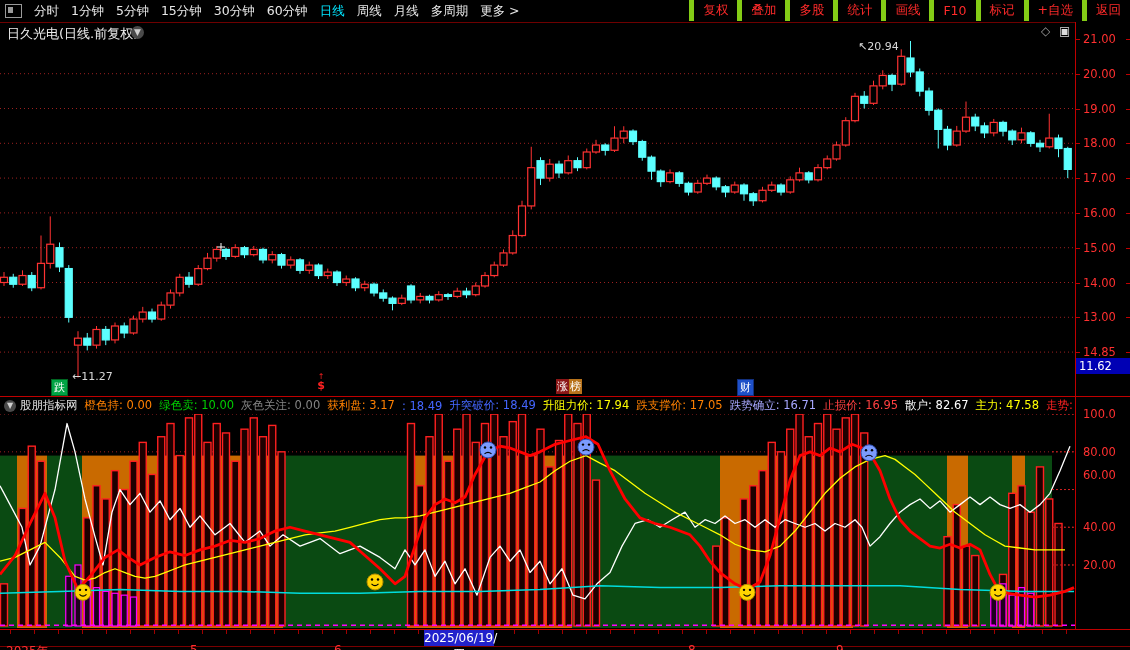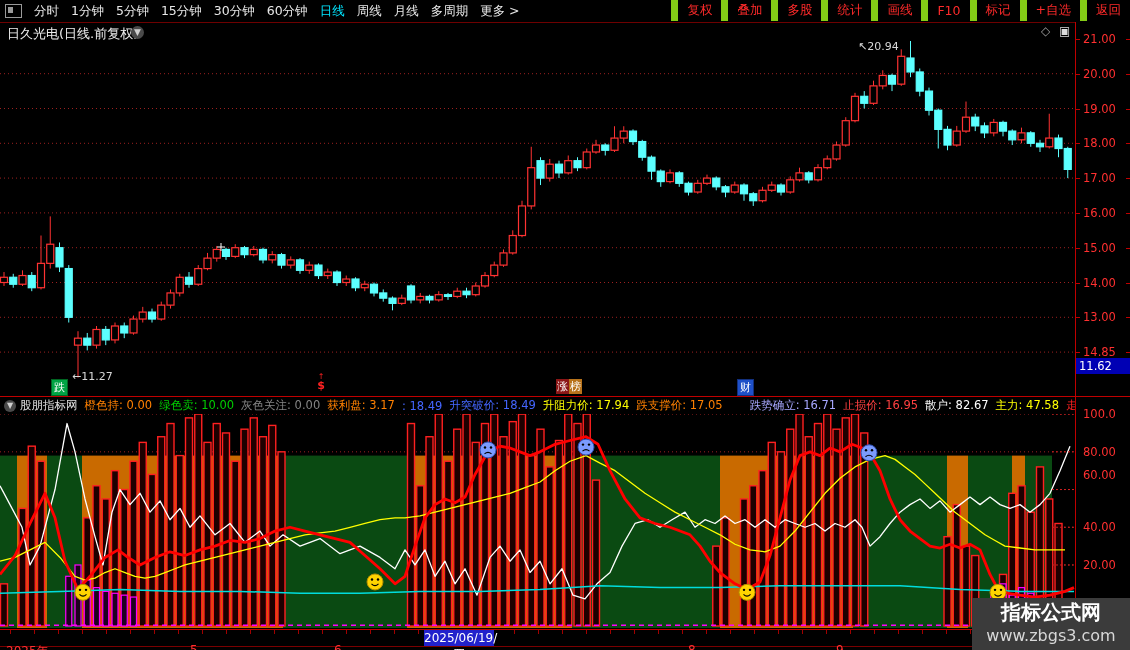--- a/index.html
+++ b/index.html
@@ -7,21 +7,21 @@
        font-family:"DejaVu Sans","Liberation Sans",sans-serif;}
   
   .menubar{position:absolute;left:0;top:0;width:1130px;height:22px;background:#000;
            border-bottom:1px solid #6e0000;display:flex;align-items:center;}
   .winicon{width:15px;height:12px;border:1px solid #9a9a9a;margin:0 6px 0 5px;position:relative;}
   .winicon::after{content:"";position:absolute;left:2px;top:2px;width:5px;height:6px;background:#9a9a9a;}
   .mleft{display:flex;align-items:center;}
   .mleft span{color:#e8e8e8;font-size:12.5px;padding:0 6px;cursor:default;white-space:nowrap;}
   .mleft span.active{color:#00e5ff;}
   .mright{position:absolute;right:0;top:0;height:21px;display:flex;align-items:center;}
-  .mright span{color:#ff2a2a;font-size:12.5px;padding:0 9px;border-left:7px solid #84cc16;
+  .mright span{color:#ff2a2a;font-size:12.5px;padding:0 9px;border-left:5px solid #84cc16;
                height:21px;display:flex;align-items:center;white-space:nowrap;}
   
   .titlebar{position:absolute;left:0;top:22px;width:1075px;height:20px;z-index:6;}
   .title-text{position:absolute;left:7px;top:3px;color:#efefef;font-size:13px;}
   .chev-circle{position:absolute;left:131px;top:4px;width:13px;height:13px;border-radius:50%;
                background:#4a4a4a;color:#cfcfcf;font-size:9px;line-height:12px;text-align:center;}
   .diamond-ic{position:absolute;left:1041px;top:2px;color:#9a9a9a;font-size:12px;}
   .panel-ic{position:absolute;left:1059px;top:2px;color:#dcdcdc;font-size:12px;}
   
   #main-chart{position:absolute;left:0;top:22px;z-index:2;}
@@ -407,21 +407,21 @@
     <span class="chev2">▼</span>
   <span class="chunk" style="color: rgb(226, 226, 226);">股朋指标网</span>
       <span class="chunk" style="color: rgb(255, 128, 0);">橙色持: 0.00</span>
       <span class="chunk" style="color: rgb(0, 204, 0);">绿色卖: 10.00</span>
       <span class="chunk" style="color: rgb(132, 132, 132);">灰色关注: 0.00</span>
       <span class="chunk" style="color: rgb(255, 128, 0);">获利盘: 3.17</span>
       <span class="chunk" style="color: rgb(68, 102, 255);">: 18.49</span>
       <span class="chunk" style="color: rgb(68, 102, 255);">升突破价: 18.49</span>
       <span class="chunk" style="color: rgb(255, 255, 0);">升阻力价: 17.94</span>
       <span class="chunk" style="color: rgb(255, 128, 0);">跌支撑价: 17.05</span>
-      <span class="chunk" style="color: rgb(168, 168, 255); margin-left: 20px;">跌势确立: 16.71</span>
+      <span class="chunk" style="color: rgb(168, 168, 255);">跌势确立: 16.71</span>
       <span class="chunk" style="color: rgb(255, 64, 64);">止损价: 16.95</span>
       <span class="chunk" style="color: rgb(255, 255, 255);">散户: 82.67</span>
       <span class="chunk" style="color: rgb(255, 255, 0);">主力: 47.58</span>
       <span class="chunk" style="color: rgb(255, 34, 34);">走势: 9.00</span>
     </div>
 
   <svg id="ind-chart" width="1075" height="215" viewBox="0 0 1075 215">
       <line x1="0" y1="150.98" x2="1075" y2="150.98" stroke="#9c2020" stroke-width="1" stroke-dasharray="1,3"></line>
       <line x1="0" y1="113.25999999999999" x2="1075" y2="113.25999999999999" stroke="#9c2020" stroke-width="1" stroke-dasharray="1,3"></line>
       <line x1="0" y1="75.53999999999999" x2="1075" y2="75.53999999999999" stroke="#9c2020" stroke-width="1" stroke-dasharray="1,3"></line>
@@ -640,18 +640,14 @@
       <div class="dtick" style="left: 1042px;"></div>
       <div class="dtick" style="left: 1066px;"></div>
       <div class="dlbl" style="left: 6px;">2025年</div>
       <div class="dlbl" style="left: 190px;">5</div>
       <div class="dlbl" style="left: 334px;">6</div>
       <div class="dlbl" style="left: 688px;">8</div>
       <div class="dlbl" style="left: 836px;">9</div>
     </div>
   <div class="bottom-line2"></div>
 
-  <div class="watermark">
-    <div class="wm1">指标公式网</div>
-    <div class="wm2">www.zbgs3.com</div>
-  </div>
 
 </div>
 
 </body></html>

